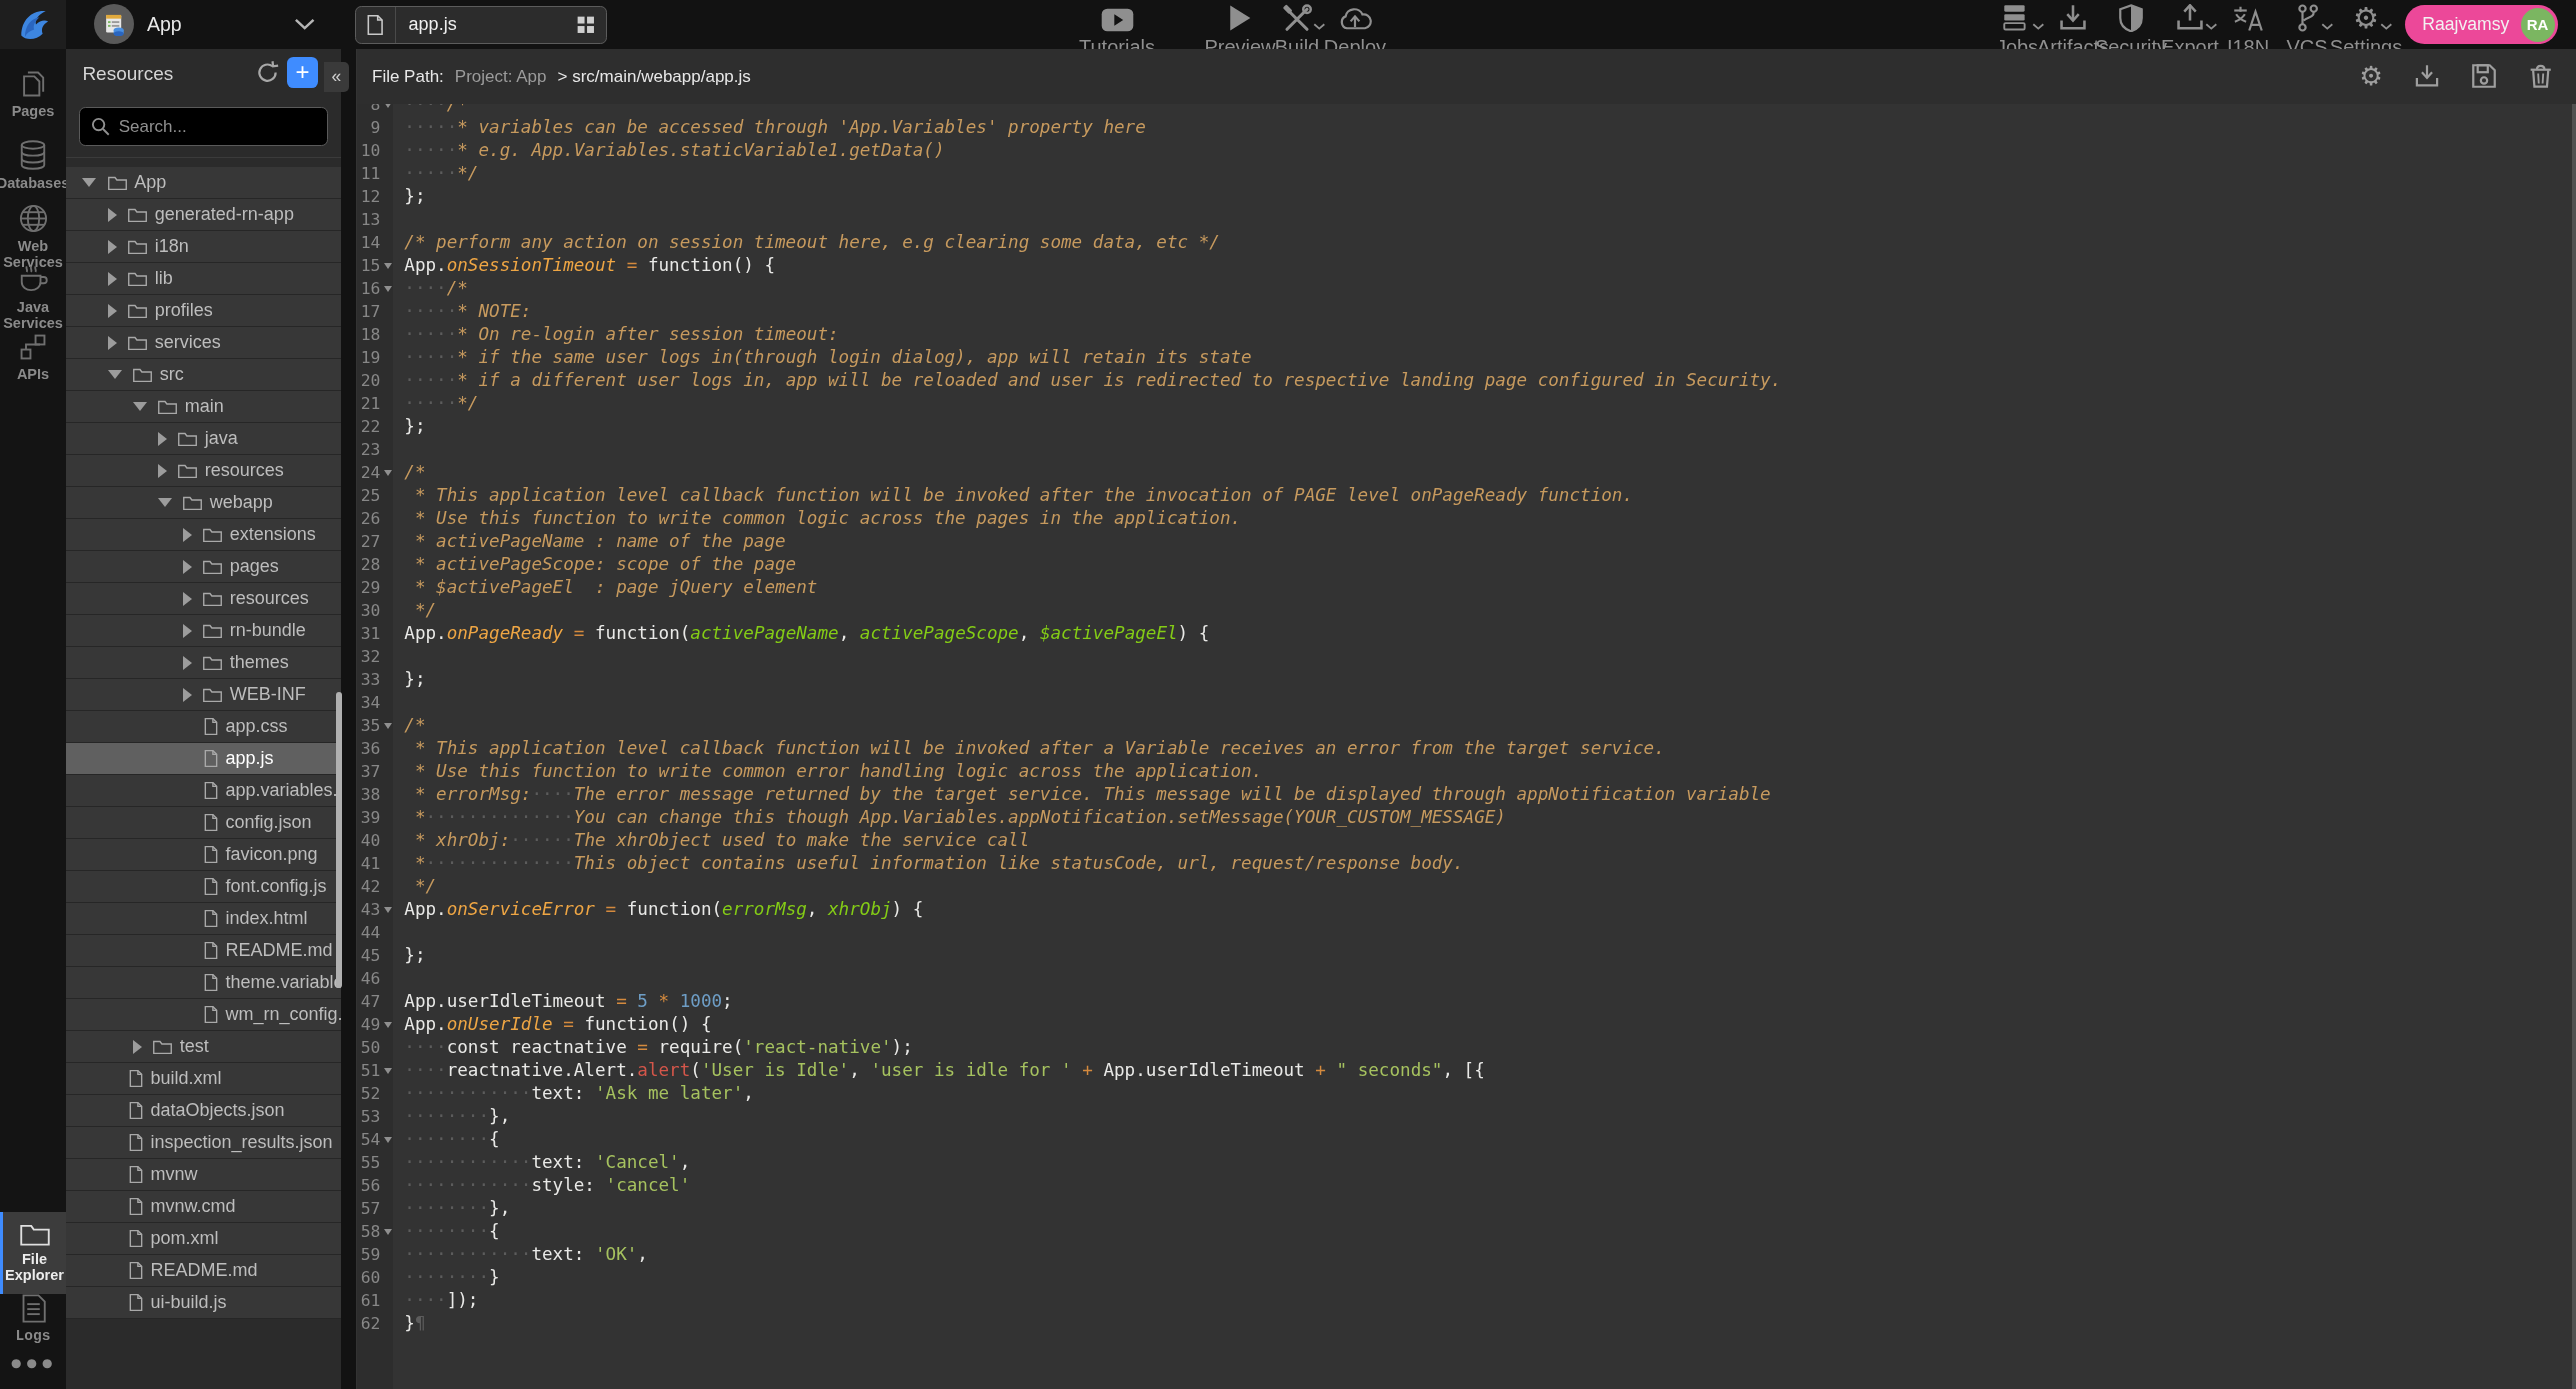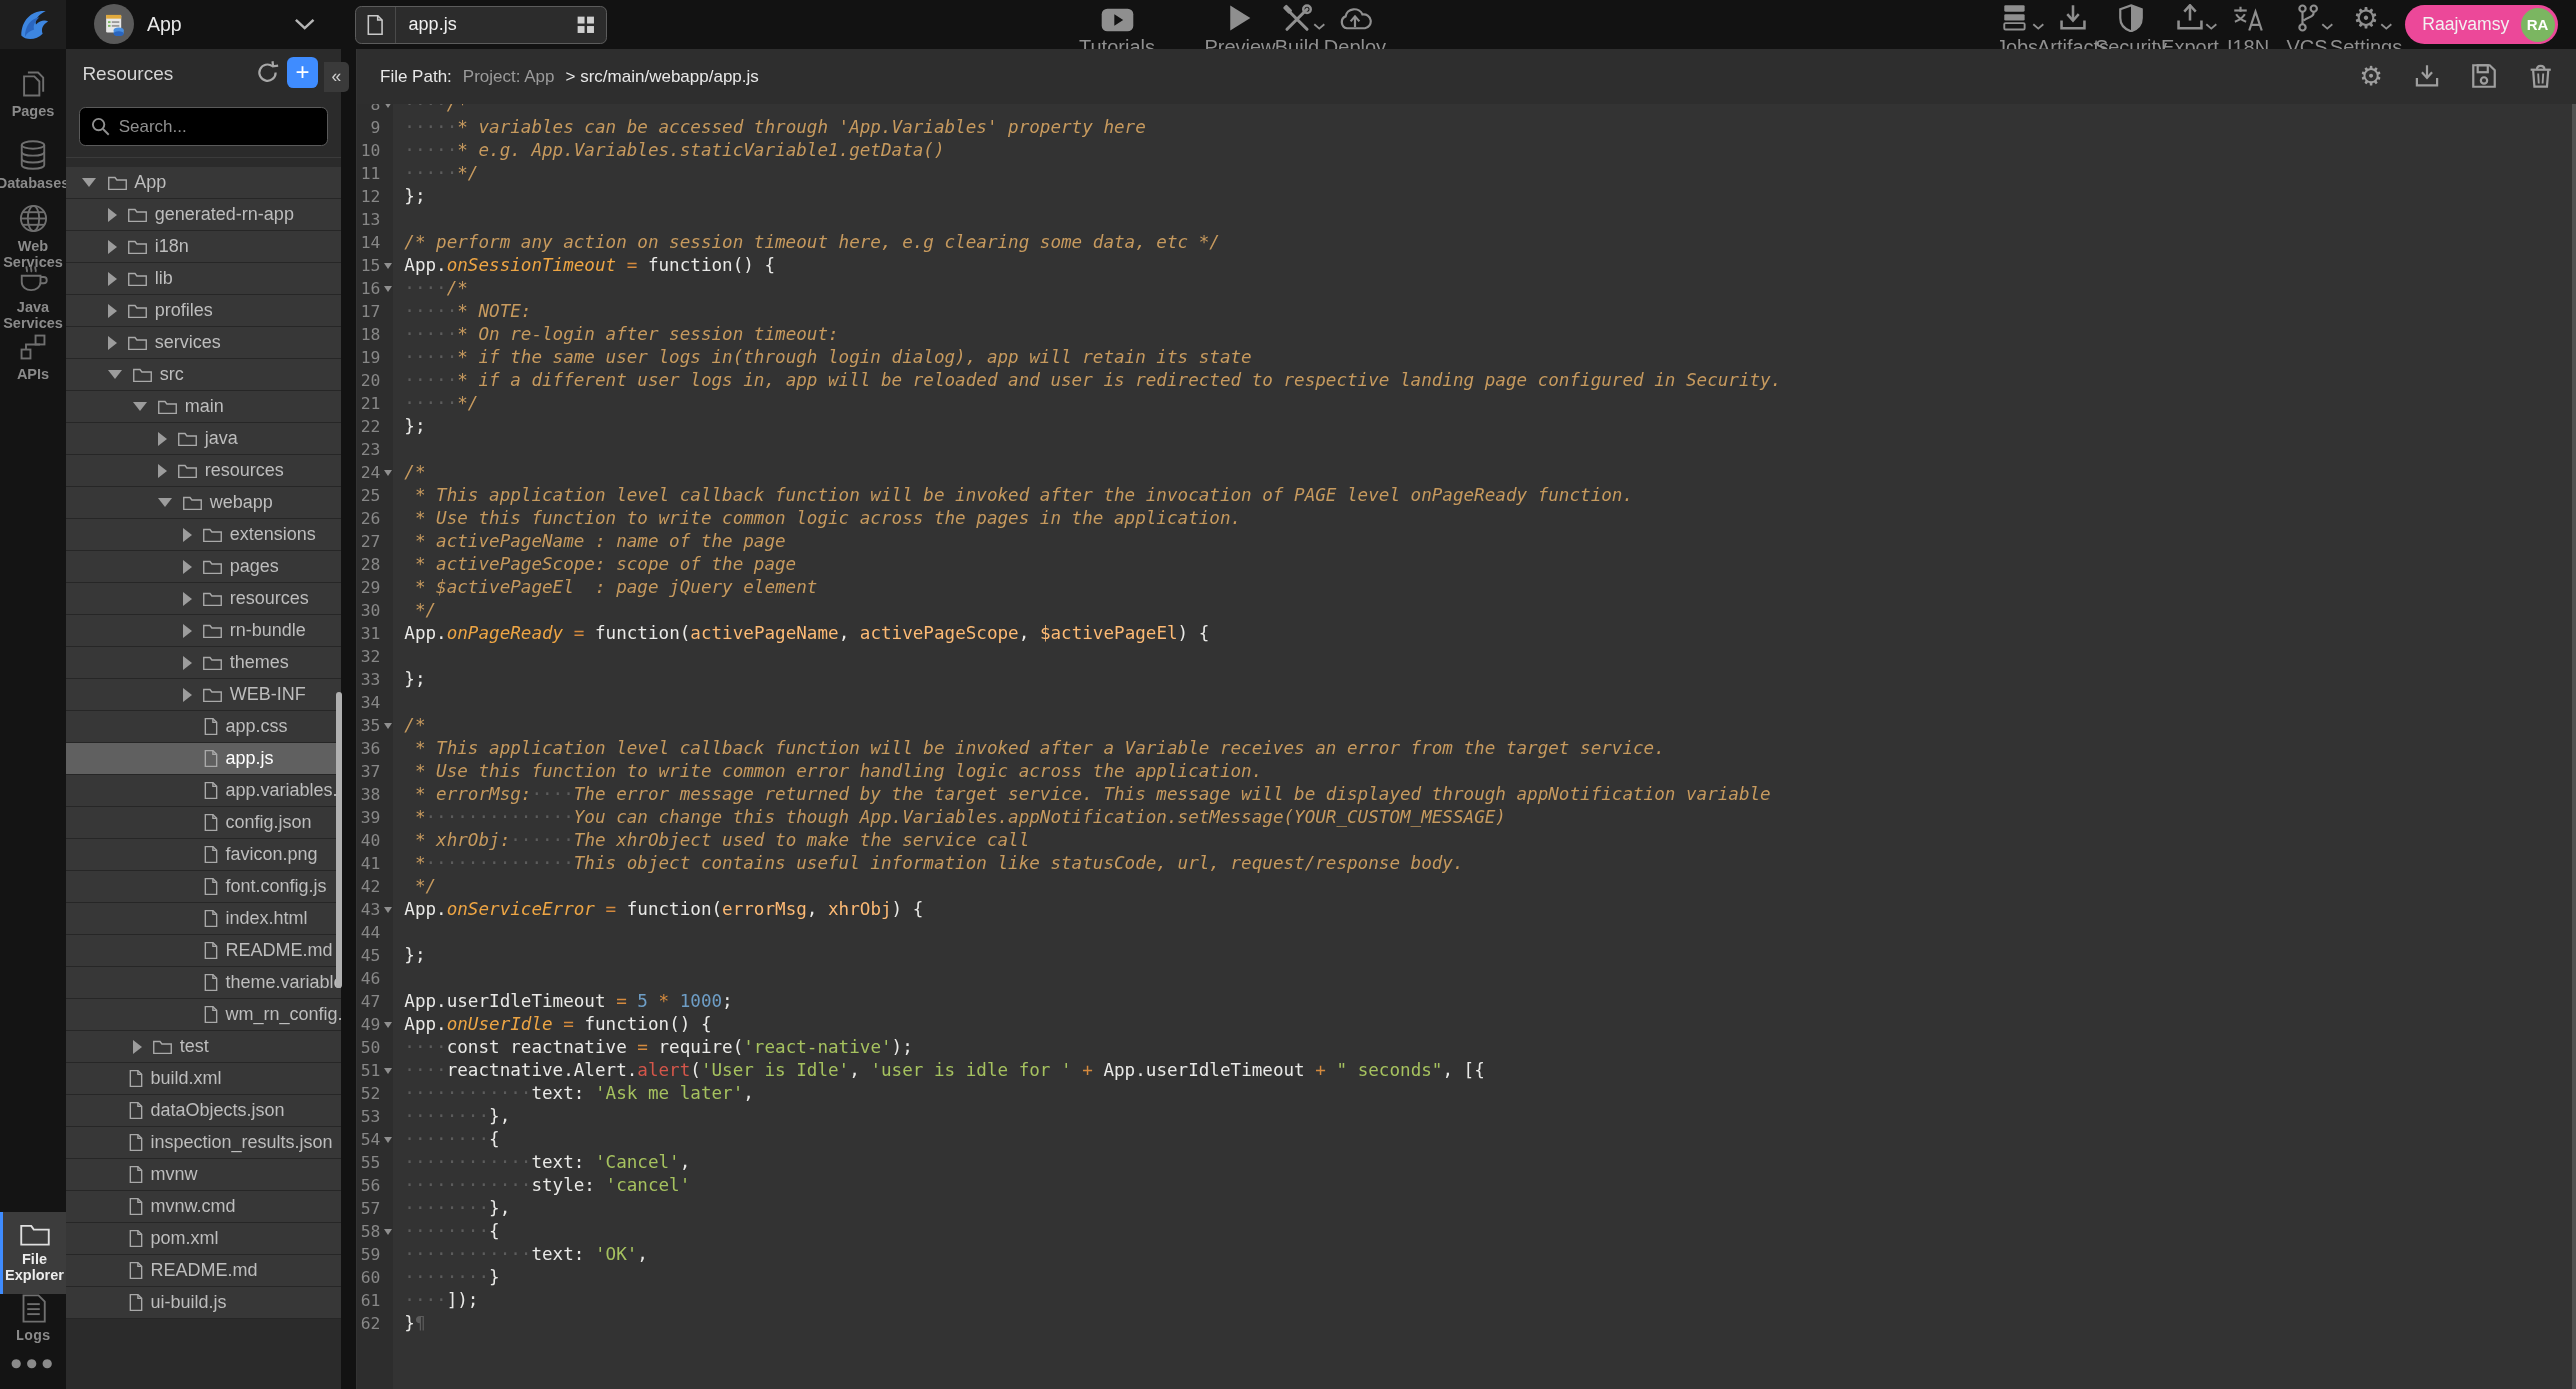--- a/index.html
+++ b/index.html
@@ -59,38 +59,38 @@
               border-left:9.4px solid #9c9c9c;display:inline-block;}
   .tri-open{width:0;height:0;border-left:7px solid transparent;border-right:7px solid transparent;
             border-top:9.4px solid #9c9c9c;display:inline-block;}
   .tree-icon{display:inline-block;margin-left:0;}
   .tree-scrollthumb{position:absolute;left:270px;top:643px;width:5.7px;height:296px;background:#b0b0b0;
                     border-radius:3.1px;z-index:4;}
   
   .gapstrip{position:absolute;left:341px;top:49px;width:15px;height:1341px;background:#121212;}
   .editor{position:absolute;left:357px;top:49px;width:2219px;height:1341px;background:#333;}
   .pathbar{position:absolute;left:0;top:0;width:100%;height:55px;background:#2e2e2e;display:flex;align-items:center;}
-  .pathtext{margin-left:23px;font-size:17px;white-space:nowrap;}
+  .pathtext{margin-left:15px;font-size:17px;white-space:nowrap;}
   .pp1{color:#e8e8e8;} .pp2{color:#9b9b9b;padding:0 6.3px;} .pp3{color:#e8e8e8;}
   .pathicons{position:absolute;right:22.6px;top:0;height:55px;display:flex;align-items:center;gap:30px;}
   .pathicons .pic{width:26.4px;height:26.4px;display:flex;align-items:center;justify-content:center;color:#9f9f9f;}
   .gear-glyph{font-size:26.4px;color:#9f9f9f;line-height:26.4px;}
   .codearea{position:absolute;left:0;top:55px;width:100%;height:1286px;overflow:hidden;}
   .gutterbg{position:absolute;left:0;top:0;width:36px;height:100%;background:#2d2d2d;}
   .codelines{position:relative;margin-top:-11.3px;}
   .code-row{display:flex;height:23px;line-height:23px;
             font-family:"DejaVu Sans Mono",monospace;font-size:17.6px;white-space:pre;}
   .ln{flex:0 0 36px;position:relative;text-align:right;padding-right:12.6px;box-sizing:border-box;
       color:#878787;font-size:16.4px;}
   .fold{position:absolute;right:1.3px;top:8.8px;width:0;height:0;border-left:4.4px solid transparent;
         border-right:4.4px solid transparent;border-top:6.3px solid #8f8f8f;}
   .ct{padding-left:11.3px;}
   .tok-txt{color:#e9e9e7;} .tok-cmt{color:#c79a5e;font-style:italic;}
   .tok-prop{color:#efa644;font-style:italic;} .tok-op{color:#d48a3e;} .tok-str{color:#a6c25f;}
-  .tok-num{color:#6e9ec6;} .tok-red{color:#d4564a;} .tok-itl{color:#fdba74;}
+  .tok-num{color:#6e9ec6;} .tok-red{color:#d4564a;} .tok-itl{color:#84cc16;font-style:italic;}
   .tok-ws{color:#5c5c5c;}
   .ed-scroll{position:absolute;right:0;top:0;width:4.4px;height:100%;background:#515151;}
   svg{display:block;}
 </style>
 </head>
 <body>
 
 <div class="app">
 
   <div class="topbar">

